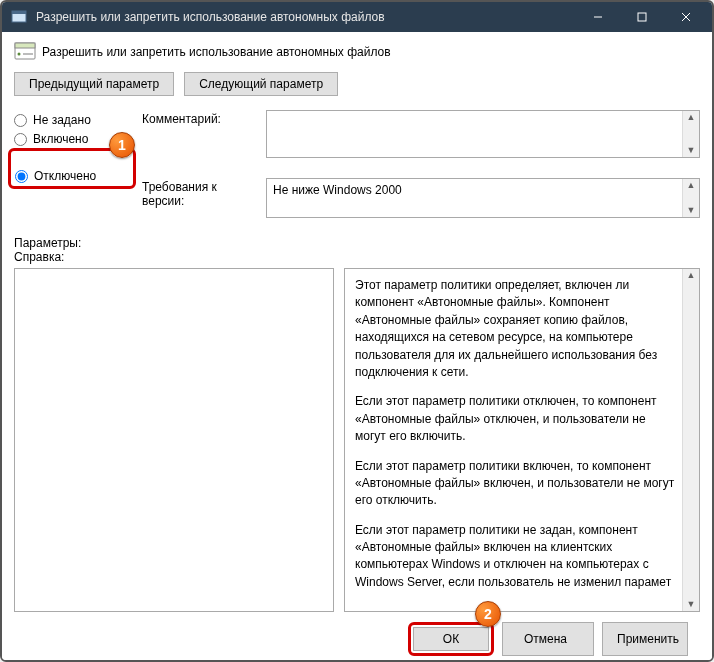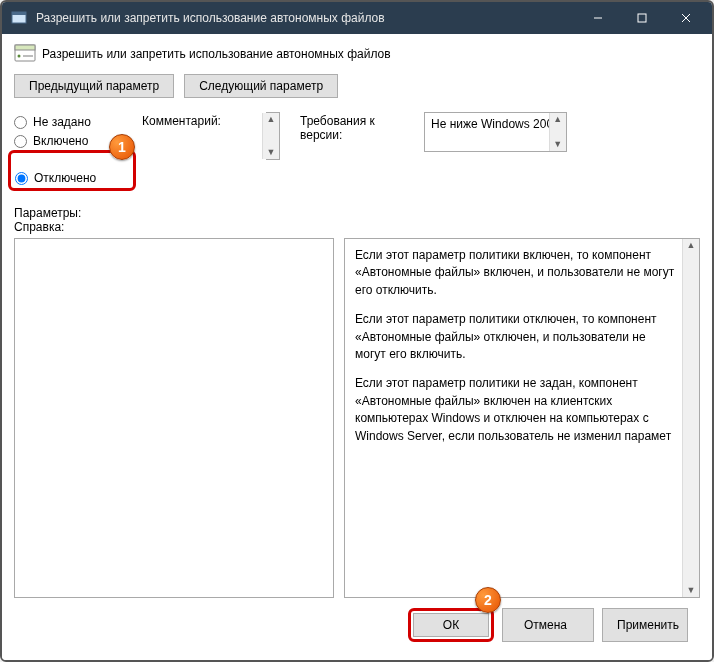--- a/index.html
+++ b/index.html
@@ -16,21 +16,21 @@
 .header-title { font-size: 12px; }
 .nav-row { display: flex; gap: 10px; margin-bottom: 14px; }
 .btn { background: #e1e1e1; border: 1px solid #adadad; padding: 4px 14px; font-size: 12px; cursor: pointer; }
 .mid { display: flex; gap: 12px; margin-bottom: 12px; }
 .radios { width: 116px; display: flex; flex-direction: column; gap: 5px; padding-top: 3px; position: relative; }
 .radio-opt { display: flex; align-items: center; gap: 6px; cursor: pointer; }
 .radio-opt input { width: 13px; height: 13px; cursor: pointer; }
 .radio-highlight { border: 3px solid #d30000; border-radius: 6px; padding: 18px 6px 3px 4px; margin: -3px -6px -3px -6px; position: relative; display: inline-flex; }
 .badge { position: absolute; width: 26px; height: 26px; border-radius: 50%; background: radial-gradient(circle at 30% 30%, #ff9a3c, #e65100); color: #fff; font-weight: bold; display: flex; align-items: center; justify-content: center; font-size: 14px; border: 1px solid #a73b00; box-shadow: 0 1px 2px rgba(0,0,0,0.4); }
 .badge.b1 { top: 22px; left: 95px; }
-.meta-col { flex: 1; display: flex; flex-direction: row; gap: 20px; }
+.meta-col { flex: 1; display: flex; flex-direction: column; gap: 20px; }
 .meta-row { display: flex; align-items: flex-start; gap: 8px; }
 .meta-label { width: 116px; padding-top: 2px; }
 .textarea-box { flex: 1; border: 1px solid #a9a9a9; background: #fff; min-height: 48px; padding: 4px 6px; position: relative; }
 .textarea-box.small { min-height: 40px; }
 .scroll-v { position: absolute; right: 0; top: 0; bottom: 0; width: 17px; background: #f0f0f0; border-left: 1px solid #dcdcdc; display: flex; flex-direction: column; align-items: center; justify-content: space-between; padding: 2px 0; }
 .scroll-arrow { font-size: 9px; color: #606060; line-height: 1; }
 .lower-labels { display: flex; margin-top: 6px; margin-bottom: 4px; flex-direction: column; }
 .lower-labels .ll-left { width: 320px; }
 .lower { display: flex; gap: 10px; flex: 1; min-height: 0; }
 .panel { border: 1px solid #a9a9a9; background: #fff; overflow: hidden; position: relative; }
@@ -135,22 +135,23 @@
     </div>
 
     <div class="lower-labels">
       <div class="ll-left">Параметры:</div>
       <div>Справка:</div>
     </div>
 
     <div class="lower">
       <div class="panel left"></div>
       <div class="panel right">
+        <p>Этот параметр политики определяет, включен ли компонент «Автономные файлы». Компонент «Автономные файлы» сохраняет копию файлов, находящихся на сетевом ресурсе, на компьютере пользователя для их дальнейшего использования без подключения к сети.</p>
+        <p>Если этот параметр политики отключен, то компонент «Автономные файлы» отключен, и пользователи не могут его включить.</p>
         <p>Если этот параметр политики включен, то компонент «Автономные файлы» включен, и пользователи не могут его отключить.</p>
-        <p>Если этот параметр политики отключен, то компонент «Автономные файлы» отключен, и пользователи не могут его включить.</p>
         <p>Если этот параметр политики не задан, компонент «Автономные файлы» включен на клиентских компьютерах Windows и отключен на компьютерах с Windows Server, если пользователь не изменил парамет</p>
         <div class="scroll-v">
           <span class="scroll-arrow">▲</span>
           <span class="scroll-arrow">▼</span>
         </div>
       </div>
     </div>
 
     <div class="footer">
       <span class="ok-wrap">

